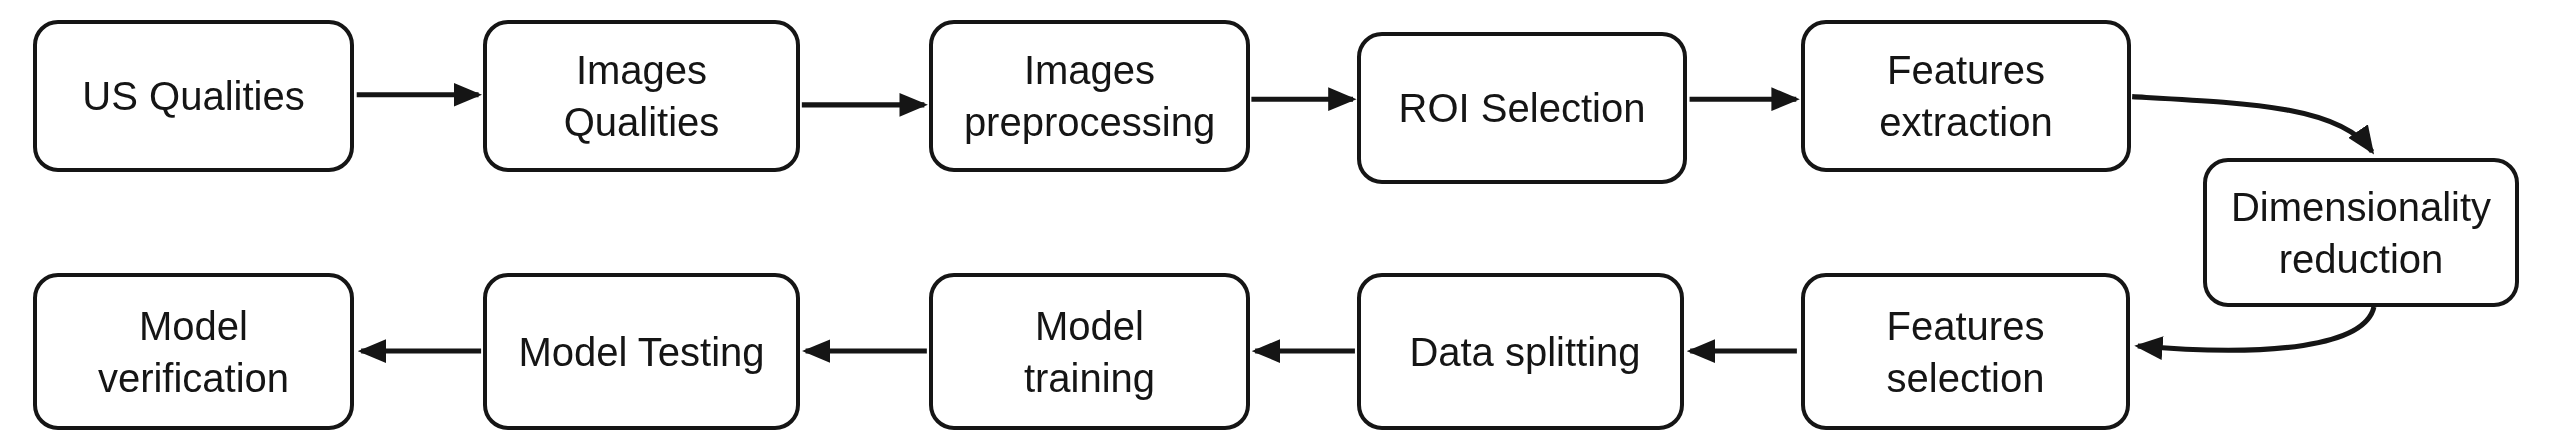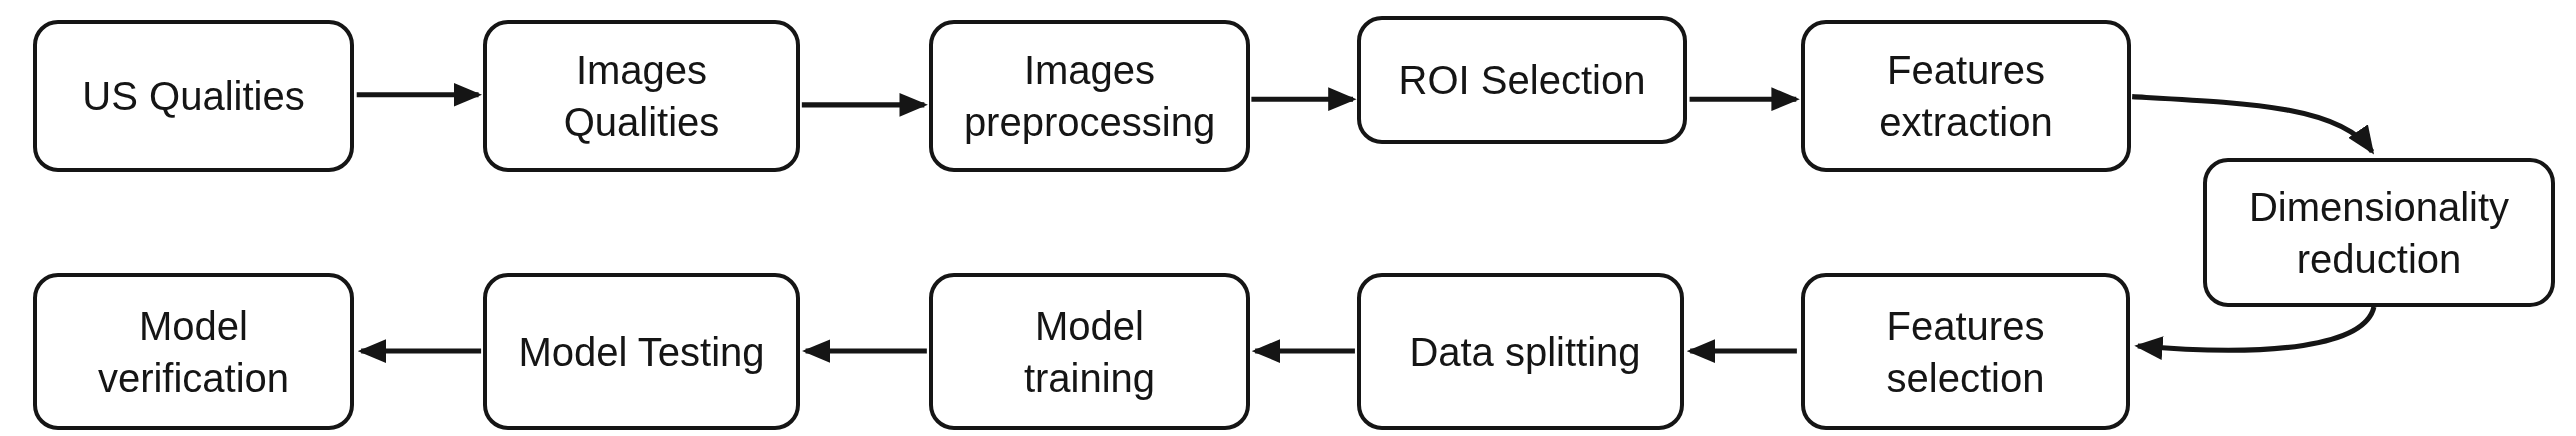--- a/index.html
+++ b/index.html
@@ -74,29 +74,29 @@
     <span class="node-label">US Qualities</span>
   </div>
   <div class="node" style="left:483px;  top:20px;  width:317px; height:152px;">
     <span class="node-label">Images
 Qualities</span>
   </div>
   <div class="node" style="left:929px; top:20px;  width:321px; height:152px;">
     <span class="node-label">Images
 preprocessing</span>
   </div>
-  <div class="node" style="left:1357px; top:16px;  width:330px; height:128px;">
+  <div class="node" style="left:1357px; top:32px;  width:330px; height:152px;">
     <span class="node-label">ROI Selection</span>
   </div>
   <div class="node" style="left:1801px; top:20px;  width:330px; height:152px;">
     <span class="node-label">Features
 extraction</span>
   </div>
 
-  <div class="node" style="left:2203px; top:158px; width:352px; height:149px;">
+  <div class="node" style="left:2203px; top:158px; width:316px; height:149px;">
     <span class="node-label">Dimensionality
 reduction</span>
   </div>
 
   <div class="node" style="left:33px;   top:273px; width:321px; height:157px;">
     <span class="node-label">Model
 verification</span>
   </div>
   <div class="node" style="left:483px;  top:273px; width:317px; height:157px;">
     <span class="node-label">Model Testing</span>

